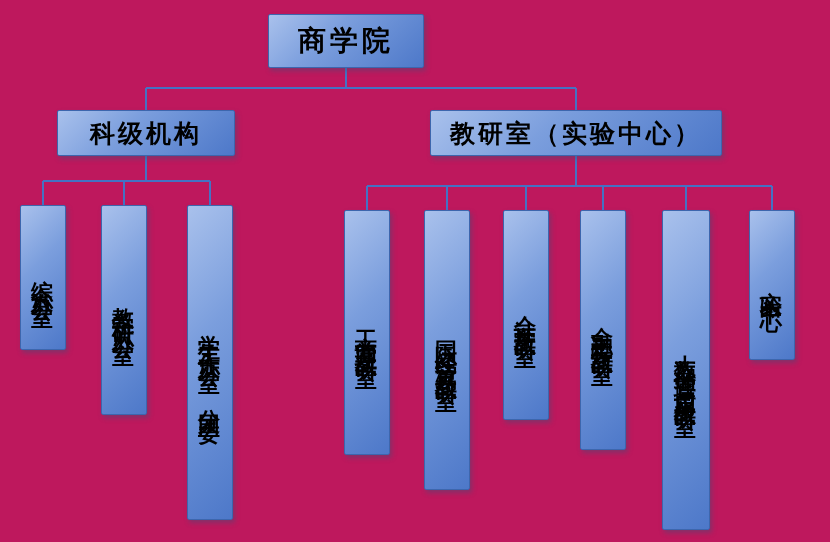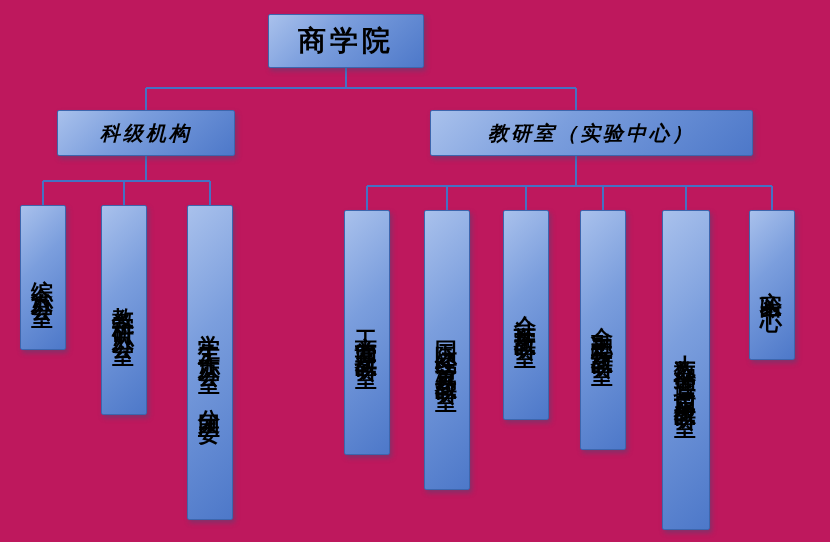--- a/index.html
+++ b/index.html
@@ -29,21 +29,21 @@
     box-sizing: border-box;
     background: linear-gradient(135deg, #a9c1ec 0%, #7b9edd 40%, #4d78c9 100%);
     border: 1px solid #3d66ad;
     border-radius: 2px;
     box-shadow: 2px 3px 5px rgba(60, 80, 120, 0.45);
     color: #000000;
     font-weight: bold;
     text-align: center;
   }
   .node.h-root  { font-size: 28px; letter-spacing: 4px; }
-  .node.h-level { font-size: 20px; letter-spacing: 3px; font-style: italic; }
+  .node.h-level { font-size: 25px; letter-spacing: 3px; }
   .node.v {
     writing-mode: vertical-rl;
     text-orientation: upright;
     font-size: 22px;
     letter-spacing: 6px;
     line-height: 1;
     padding: 8px 0;
   }
 </style>
 </head>
@@ -73,21 +73,21 @@
       <path d="M603,186 V210"></path>
       <path d="M686,186 V210"></path>
       <path d="M772,186 V210"></path>
     </g>
   </svg>
 
   <div class="node h-root" style="left:268px; top:14px; width:156px; height:54px;">商学院</div>
 
   <div class="node h-level" style="left:57px; top:110px; width:178px; height:46px;">科级机构</div>
 
-  <div class="node h-level" style="left:430px; top:110px; width:323px; height:46px;">教研室（实验中心）</div>
+  <div class="node h-level" style="left:430px; top:110px; width:292px; height:46px;">教研室（实验中心）</div>
 
   <div class="node v" style="left:20px; top:205px; width:46px; height:145px;">综合办公室</div>
 
   <div class="node v" style="left:101px; top:205px; width:46px; height:210px;">教学科研办公室</div>
 
   <div class="node v" style="left:187px; top:205px; width:46px; height:315px;">学生工作办公室-分团委</div>
 
   <div class="node v" style="left:344px; top:210px; width:46px; height:245px;">工商管理教研室</div>
 
   <div class="node v" style="left:424px; top:210px; width:46px; height:280px;">国际经济贸易教研室</div>

